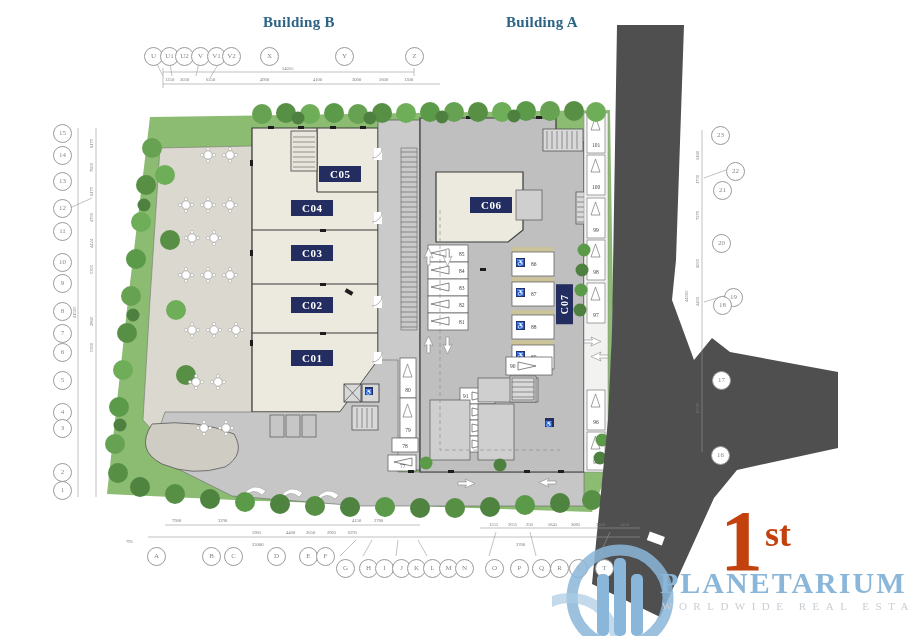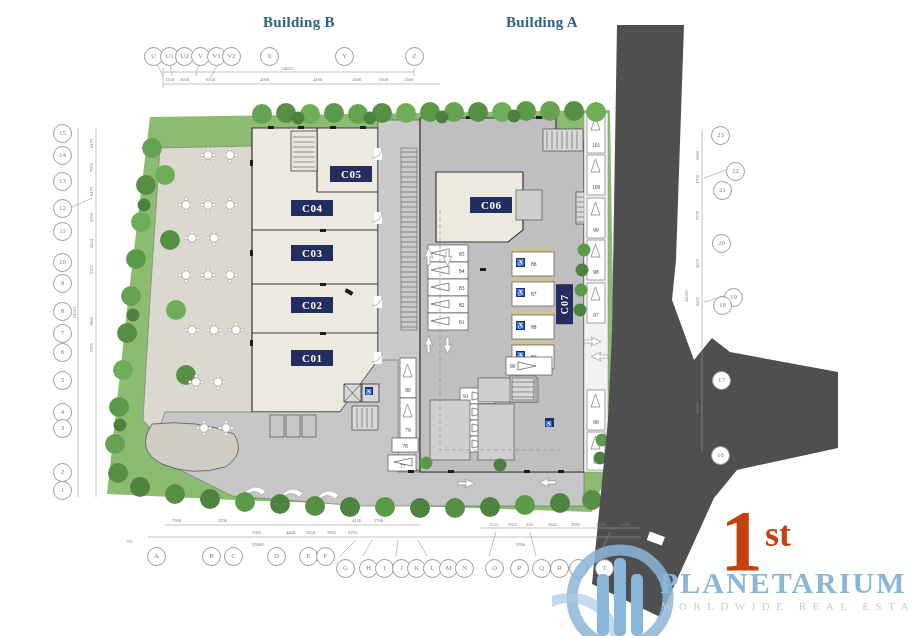--- a/index.html
+++ b/index.html
@@ -451,21 +451,21 @@
     <text x="620" y="526">5450</text>
     <text x="126" y="543">795</text>
     <text x="252" y="546">33000</text>
     <text x="516" y="546">3700</text>
   </g>
 </svg>
 
 <div class="bhdr" style="left:263px;top:14px">Building B</div>
 <div class="bhdr" style="left:506px;top:14px">Building A</div>
 
-<div class="unit" style="left:330px;top:166px">C05</div>
+<div class="unit" style="left:319px;top:166px">C05</div>
 <div class="unit" style="left:291px;top:200px">C04</div>
 <div class="unit" style="left:291px;top:245px">C03</div>
 <div class="unit" style="left:291px;top:297px">C02</div>
 <div class="unit" style="left:291px;top:350px">C01</div>
 <div class="unit" style="left:470px;top:197px">C06</div>
 <div class="unit-v" style="left:556px;top:284px">C07</div>
 
 <div class="bubble" style="left:144px;top:47px">U</div>
 <div class="bubble" style="left:160px;top:47px">U1</div>
 <div class="bubble" style="left:175px;top:47px">U2</div>

